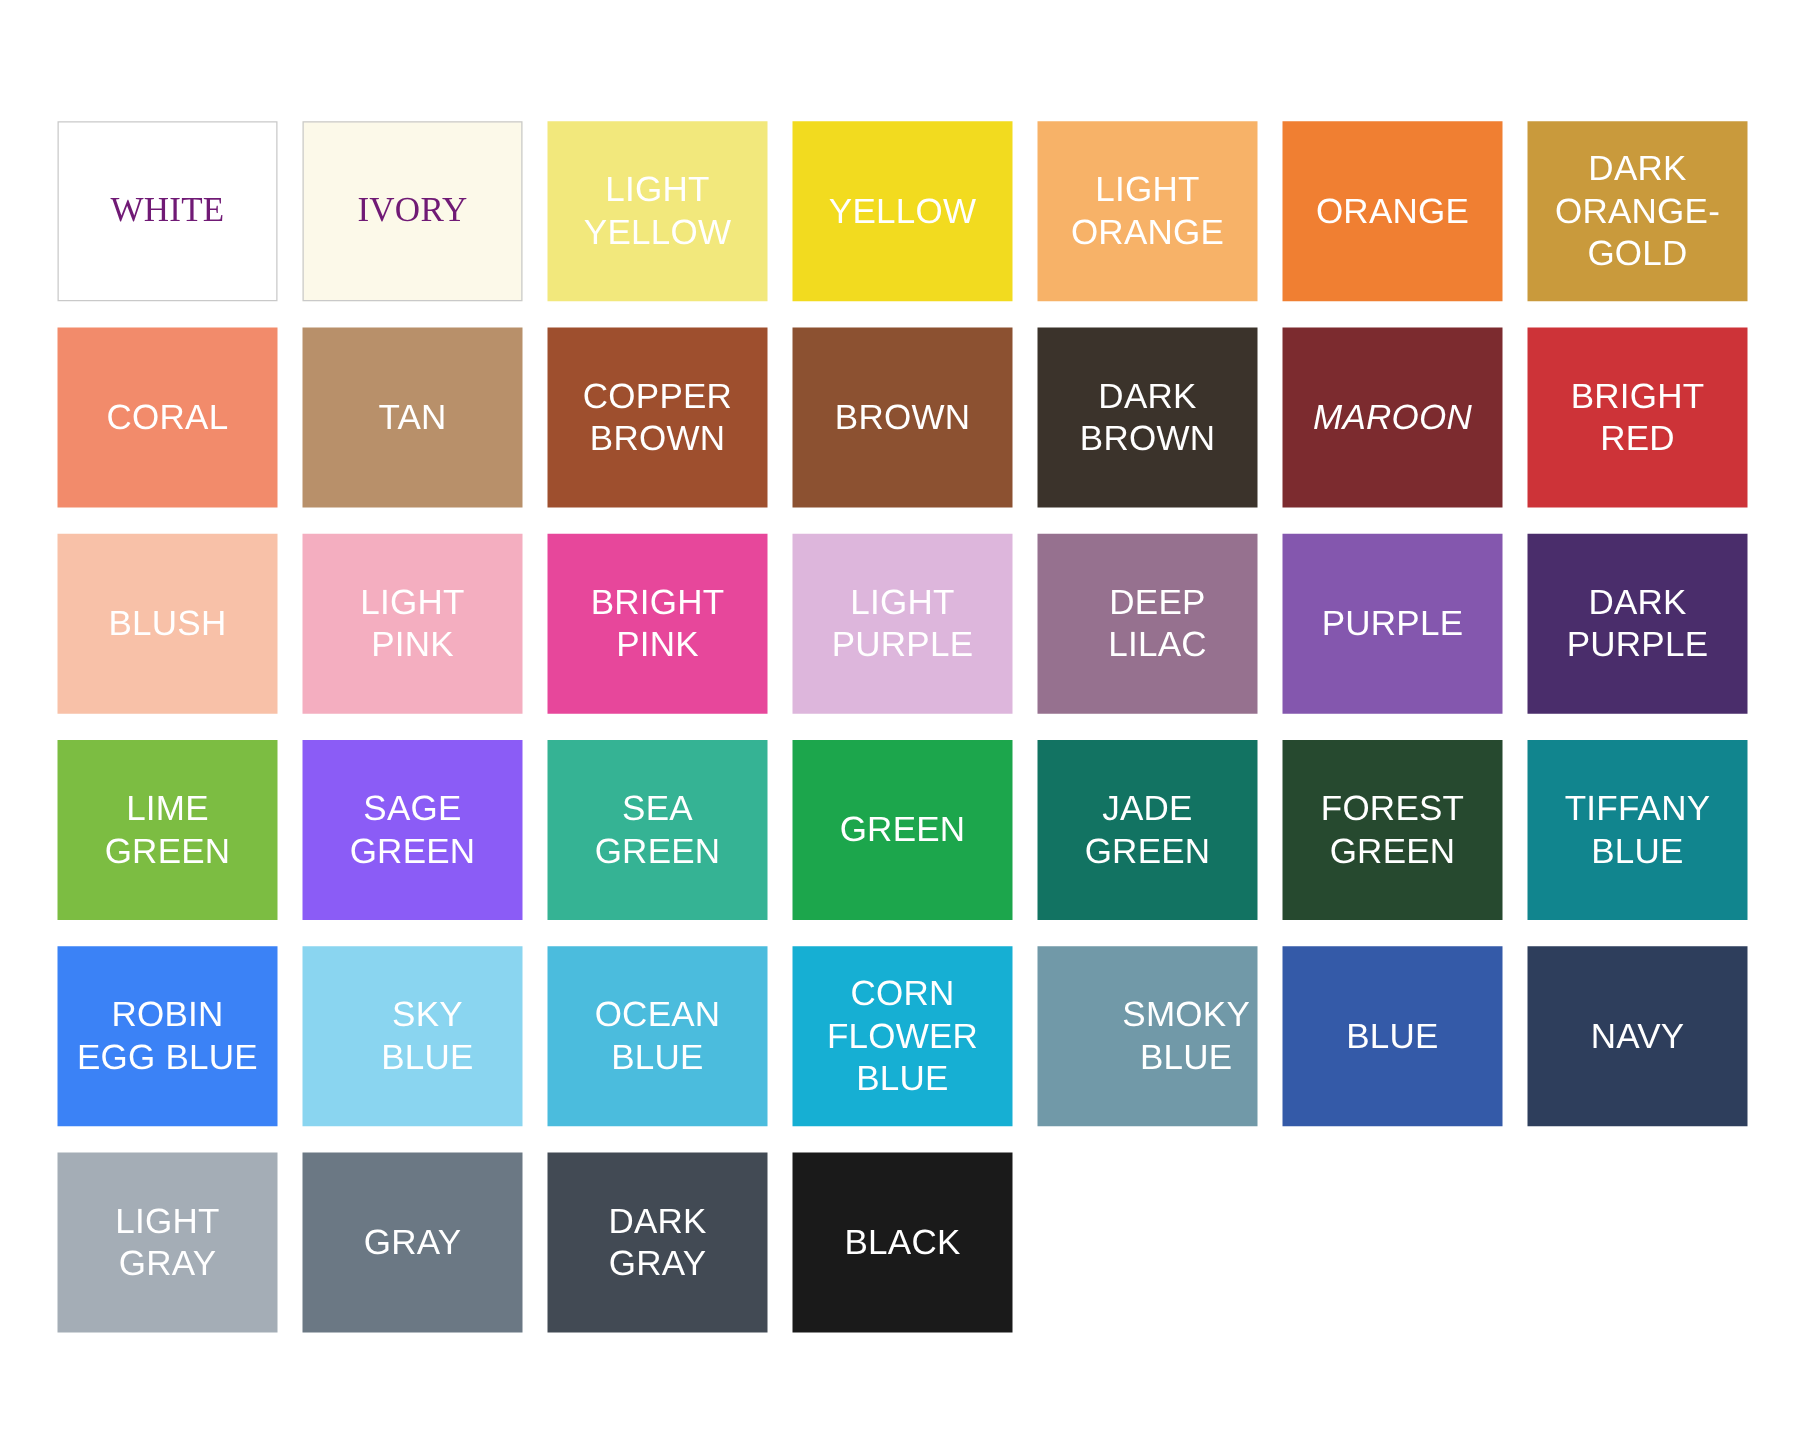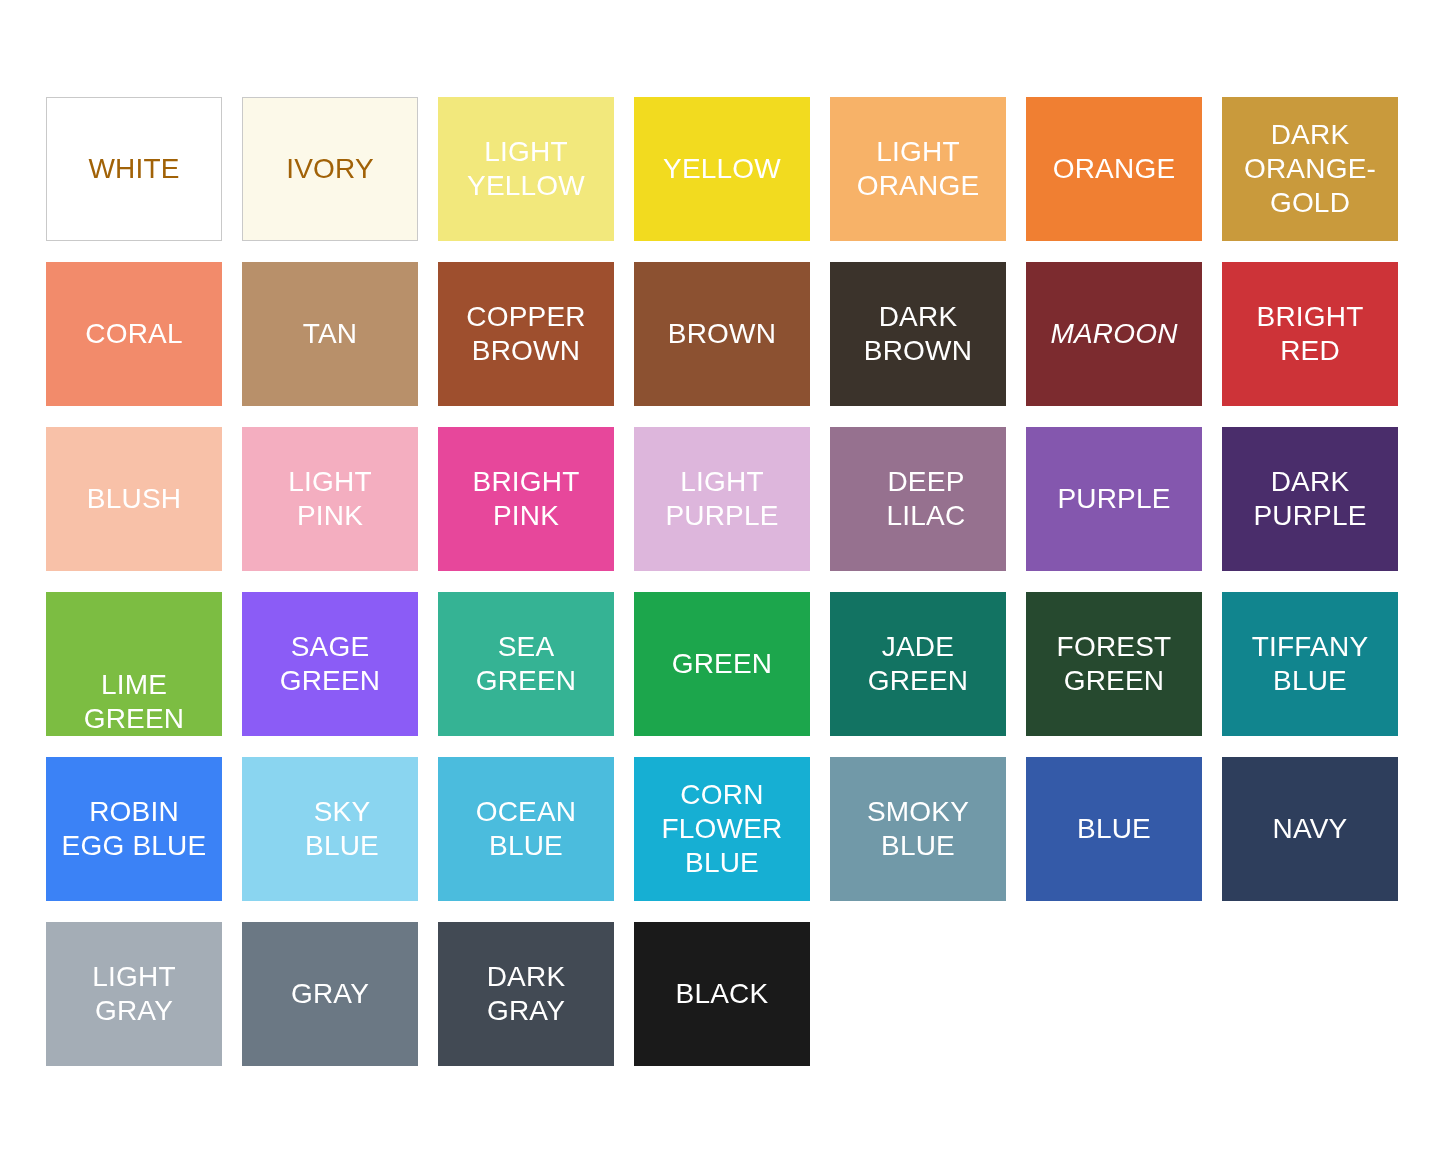--- a/index.html
+++ b/index.html
@@ -46,21 +46,21 @@
     font-family: "Liberation Sans", sans-serif;
     font-weight: 300;
     font-size: 28px;
     line-height: 1.22;
     letter-spacing: 0.2px;
     white-space: pre-line;
     padding: 0 6px;
     user-select: none;
   }
   .swatch.light-text .swatch-label { color: #ffffff; }
-  .swatch.dark-text  .swatch-label { color: #a16207; }
+  .swatch.dark-text  .swatch-label { color: #701a75; font-family: Liberation Serif, serif; }
   .swatch.bordered { border: 1px solid #c9c9c9; }
   .swatch.empty { background: transparent; border: none; }
 </style>
 </head>
 <body>
 
 <div id="palette-board">
   <div class="swatch-grid">
       <div class="swatch dark-text bordered" style="background: rgb(255, 255, 255);">
         <span class="swatch-label">WHITE</span>
@@ -130,21 +130,21 @@
         <span class="swatch-label">DEEP
 LILAC</span>
       </div>
       <div class="swatch light-text" style="background: rgb(132, 87, 174);">
         <span class="swatch-label">PURPLE</span>
       </div>
       <div class="swatch light-text" style="background: rgb(74, 45, 107);">
         <span class="swatch-label">DARK
 PURPLE</span>
       </div>
-      <div class="swatch light-text" style="background: rgb(124, 189, 66); align-items: flex-end;">
+      <div class="swatch light-text" style="background: rgb(124, 189, 66);">
         <span class="swatch-label">LIME
 GREEN</span>
       </div>
       <div class="swatch light-text" style="background: #8b5cf6;">
         <span class="swatch-label">SAGE
 GREEN</span>
       </div>
       <div class="swatch light-text" style="background: rgb(53, 179, 148);">
         <span class="swatch-label">SEA
 GREEN</span>
@@ -174,21 +174,21 @@
       </div>
       <div class="swatch light-text" style="background: rgb(75, 188, 221); align-items: center;">
         <span class="swatch-label">OCEAN
 BLUE</span>
       </div>
       <div class="swatch light-text" style="background: rgb(22, 175, 211);">
         <span class="swatch-label">CORN
 FLOWER
 BLUE</span>
       </div>
-      <div class="swatch light-text" style="background: rgb(113, 153, 168);">
+      <div class="swatch light-text" style="background: rgb(113, 153, 168); justify-content: flex-end;">
         <span class="swatch-label">SMOKY
 BLUE</span>
       </div>
       <div class="swatch light-text" style="background: rgb(52, 90, 168);">
         <span class="swatch-label">BLUE</span>
       </div>
       <div class="swatch light-text" style="background: rgb(46, 62, 92);">
         <span class="swatch-label">NAVY</span>
       </div>
       <div class="swatch light-text" style="background: rgb(164, 173, 182);">

